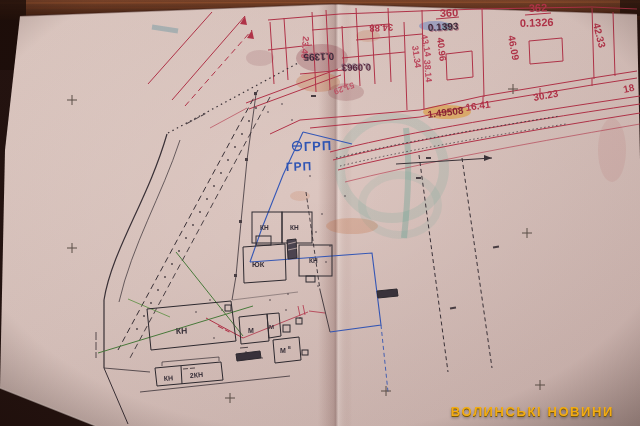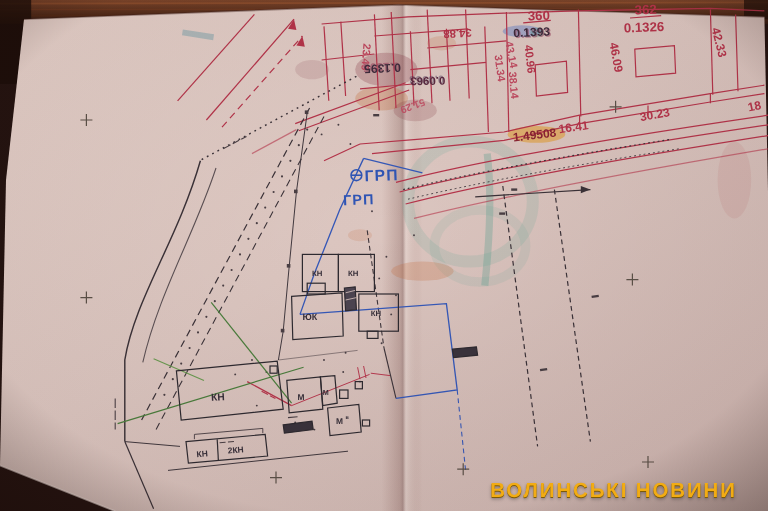--- a/index.html
+++ b/index.html
@@ -6,21 +6,21 @@
   .stage{position:relative;width:640px;height:426px;overflow:hidden;background:#20100b;
          font-family:"Liberation Sans",sans-serif;}
   .stage svg{position:absolute;left:0;top:0;}
   svg text{font-family:"Liberation Sans",sans-serif;}
   .red-num{fill:#b5344a;font-weight:600;}
   .red-num-lt{fill:#c04a60;font-weight:600;}
   .stamp{fill:#3f2b3c;font-weight:700;text-shadow:1px 1px 0 rgba(150,60,90,.55);}
   .stamp2{fill:#5a2a40;font-weight:700;text-shadow:1px 1px 0 rgba(60,40,80,.4);}
   .blue-marker{fill:#2f55b5;font-weight:700;letter-spacing:1px;}
   .bld{fill:#38303a;font-weight:600;}
-  .watermark{position:absolute;right:26px;bottom:7px;font-size:17px;font-weight:bold;
+  .watermark{position:absolute;right:26px;bottom:7px;font-size:13px;font-weight:bold;
              letter-spacing:1.6px;color:#f2ac14;
              text-shadow:0 1px 0 #7d5a05,0 2px 3px rgba(0,0,0,.4);}
 </style>
 </head>
 <body>
 
 <div class="stage">
 <svg width="640" height="426" viewBox="0 0 640 426">
   <defs>
     <linearGradient id="paperG" x1="0" y1="0" x2="1" y2="1">

